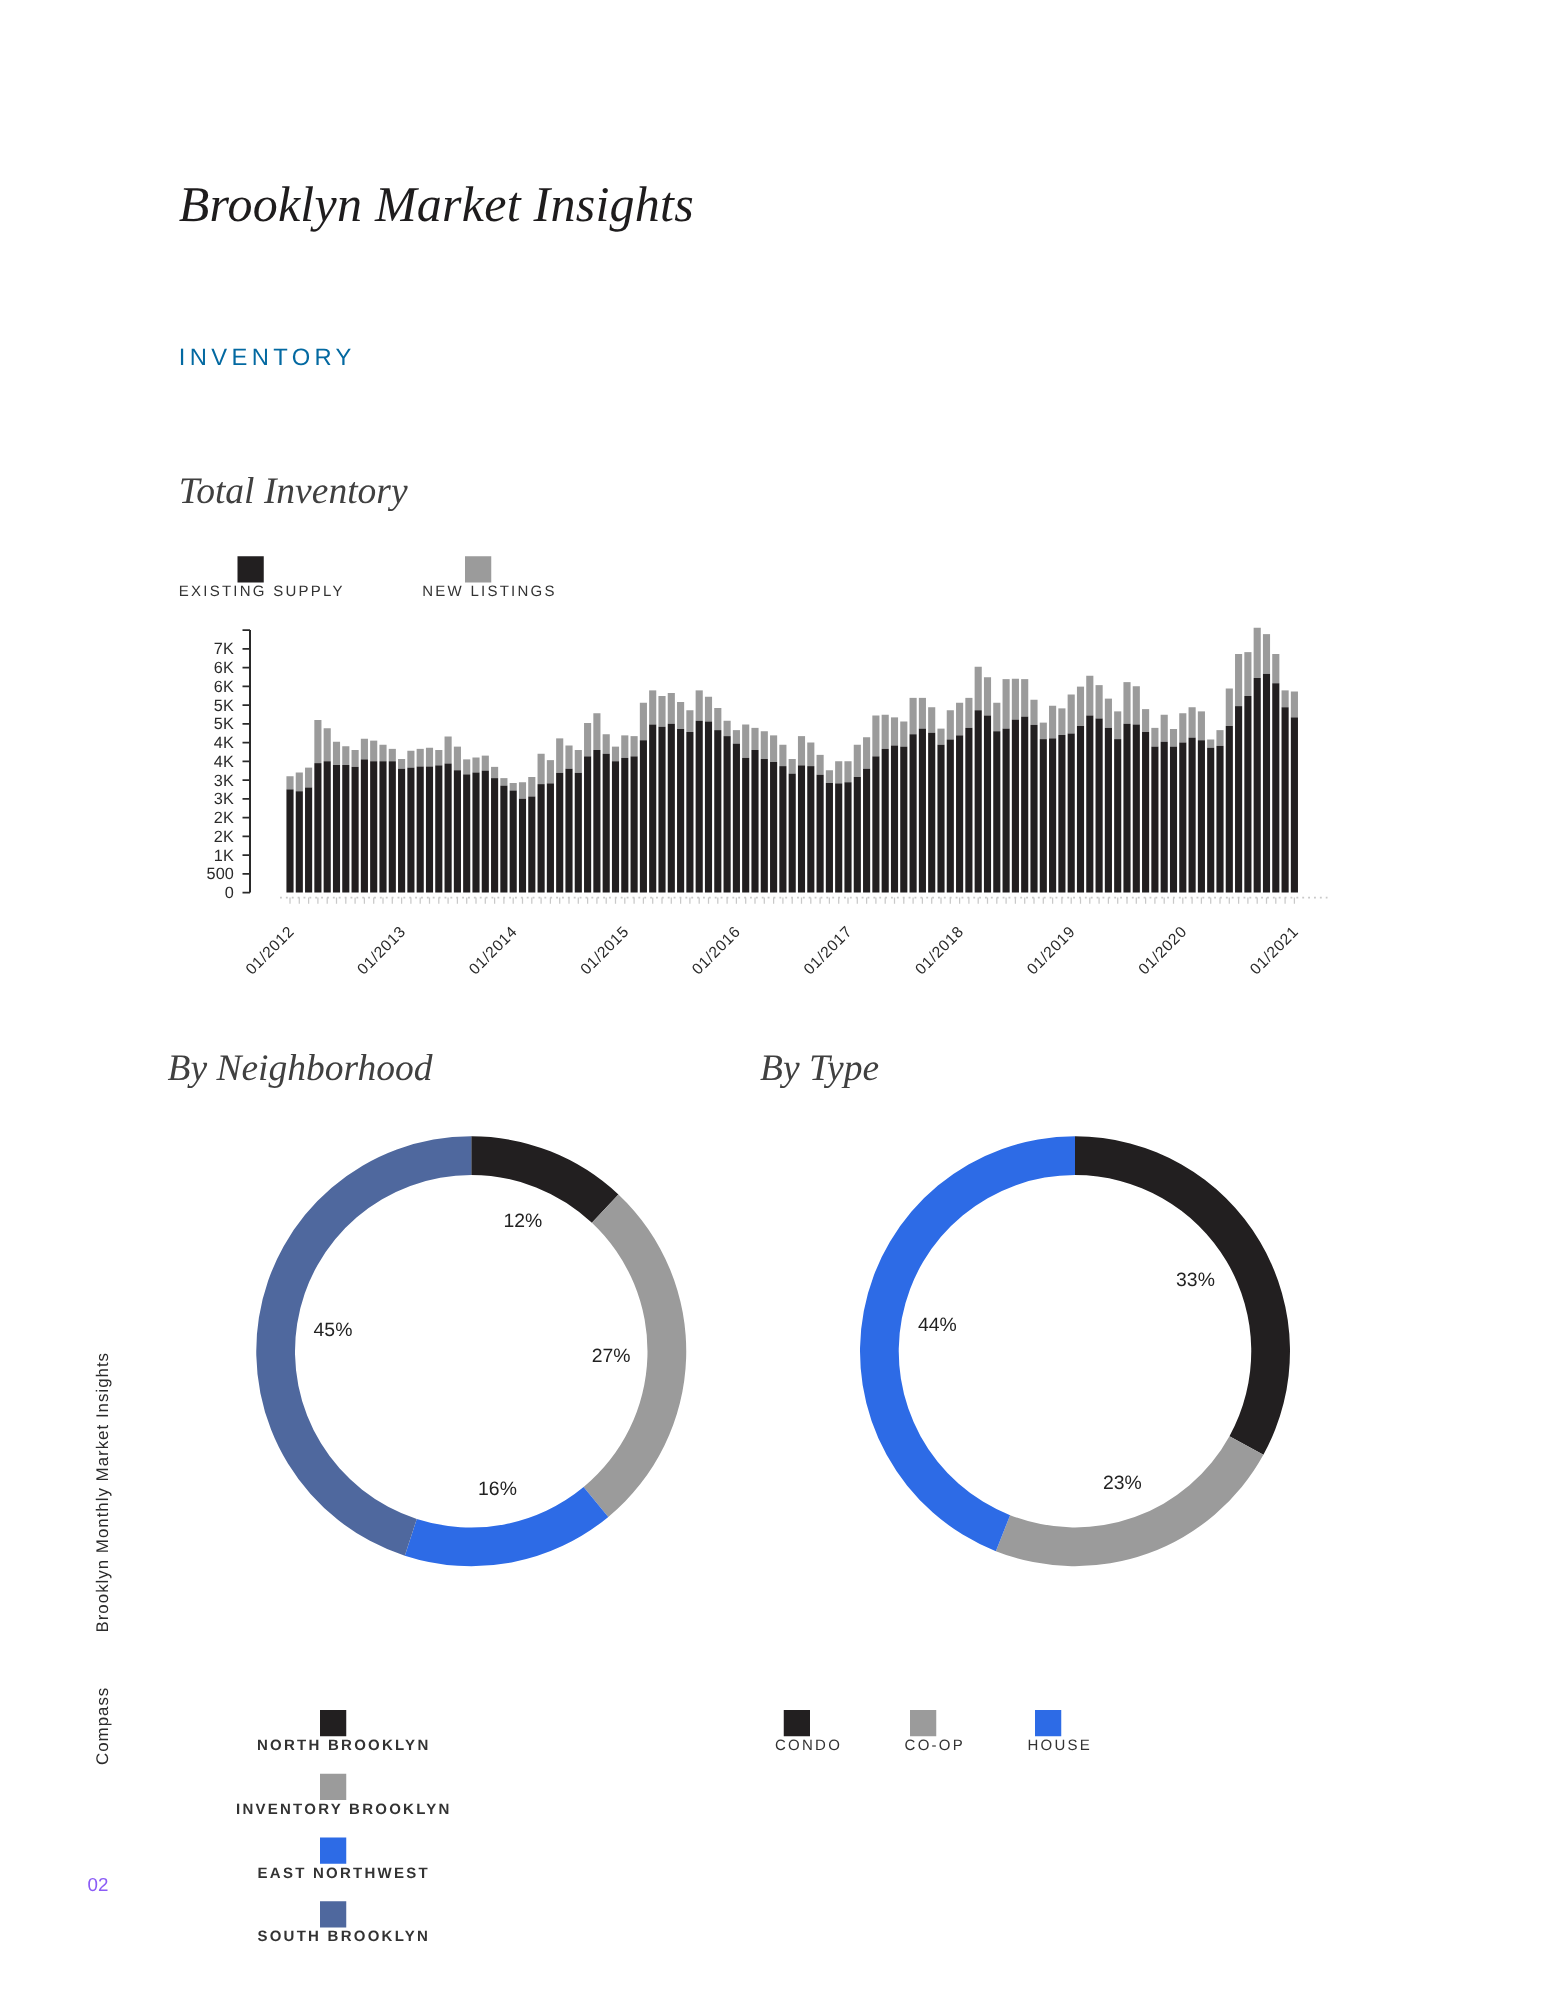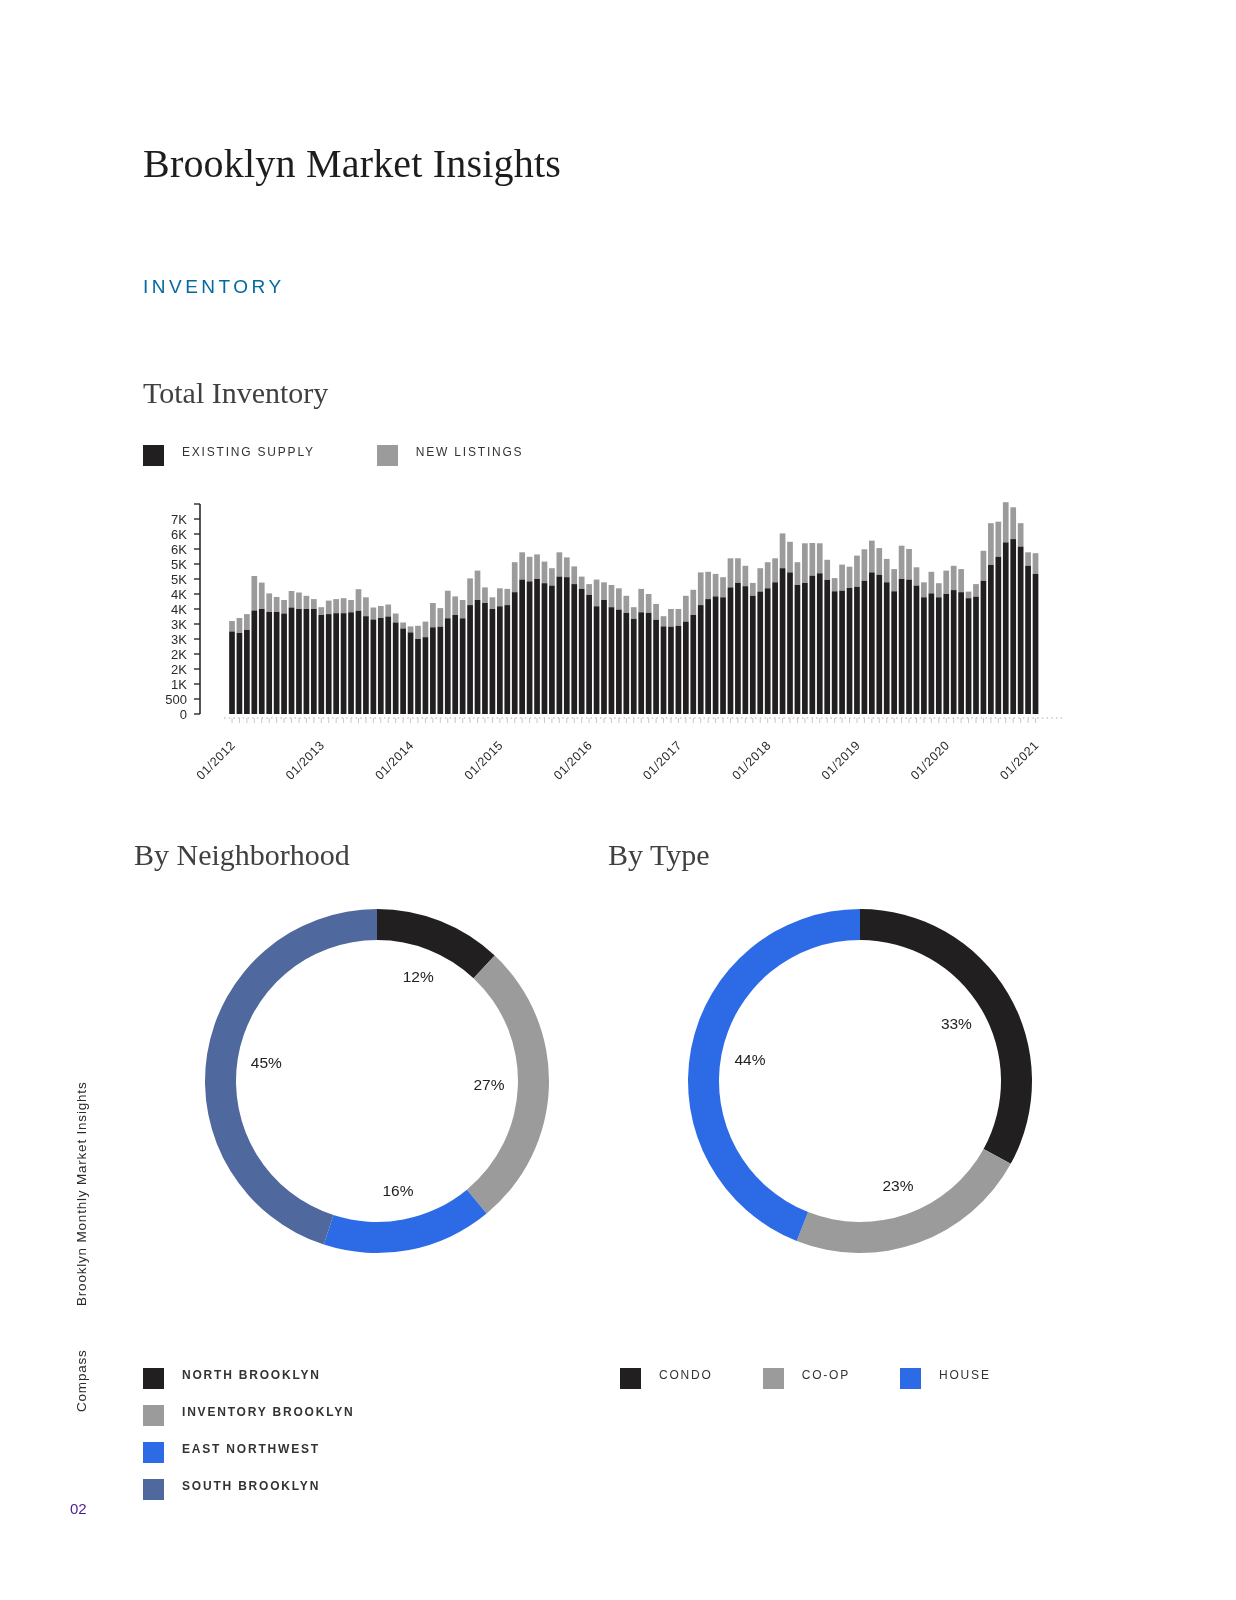--- a/index.html
+++ b/index.html
@@ -1,38 +1,38 @@
 <!DOCTYPE html>
 <html><head>
 <meta charset="utf-8">
 <style>
   html,body{margin:0;padding:0;background:#ffffff;}
   body{width:1236px;height:1600px;position:relative;font-family:"Liberation Sans",sans-serif;color:#231f20;overflow:hidden;}
-  .serif{font-family:"Liberation Serif",serif;}
+  .serif{font-family:"Liberation Serif",serif;font-style:italic;}
   .page-title{position:absolute;left:143px;top:138px;font-size:40px;line-height:1.3;letter-spacing:.2px;color:#1e1c1d;font-weight:400;}
   .section-label{position:absolute;left:143px;top:276px;font-size:19px;letter-spacing:3.5px;color:#0369a1;font-weight:400;}
   .chart-title{position:absolute;font-size:30px;color:#404040;font-weight:400;}
   #total-inventory-title{left:143px;top:376px;}
   #by-neighborhood-title{left:134px;top:838px;}
   #by-type-title{left:608px;top:838px;}
   .legend{position:absolute;display:flex;}
-  .legend-item{display:flex;margin-right:46px;}
+  .legend-item{display:flex;align-items:center;margin-right:46px;flex-direction:column;}
   .swatch{width:21px;height:21px;margin-right:18px;flex:0 0 auto;}
   .legend-label{font-size:12px;letter-spacing:1.8px;color:#333;white-space:nowrap;}
   #bar-legend{left:143px;top:445px;}
   #bar-legend .legend-item{margin-right:62px;}
   #nbhd-legend{left:143px;top:1368px;width:480px;flex-wrap:wrap;}
   #nbhd-legend .legend-item{width:264px;margin:0 0 16px 0;font-weight:bold;}
   #type-legend{left:620px;top:1368px;}
   #type-legend .legend-item{margin-right:50px;}
   svg text{font-family:"Liberation Sans",sans-serif;}
   .rail{position:absolute;transform:rotate(-90deg);transform-origin:0 0;font-size:13.5px;letter-spacing:.8px;color:#2b2b2b;white-space:nowrap;}
   #rail-title{left:74px;top:1306px;}
   #rail-brand{left:74px;top:1412px;}
-  #page-number{position:absolute;left:70px;top:1500px;font-size:15px;color:#4c1d95;text-align:right;}
+  #page-number{position:absolute;left:70px;top:1500px;font-size:15px;color:#8b5cf6;text-align:right;}
   .abs{position:absolute;}
 </style>
 </head>
 <body>
 
 <div class="page-title serif">
   <div>Brooklyn Market Insights</div>
 </div>
 <div class="section-label">INVENTORY</div>
 

